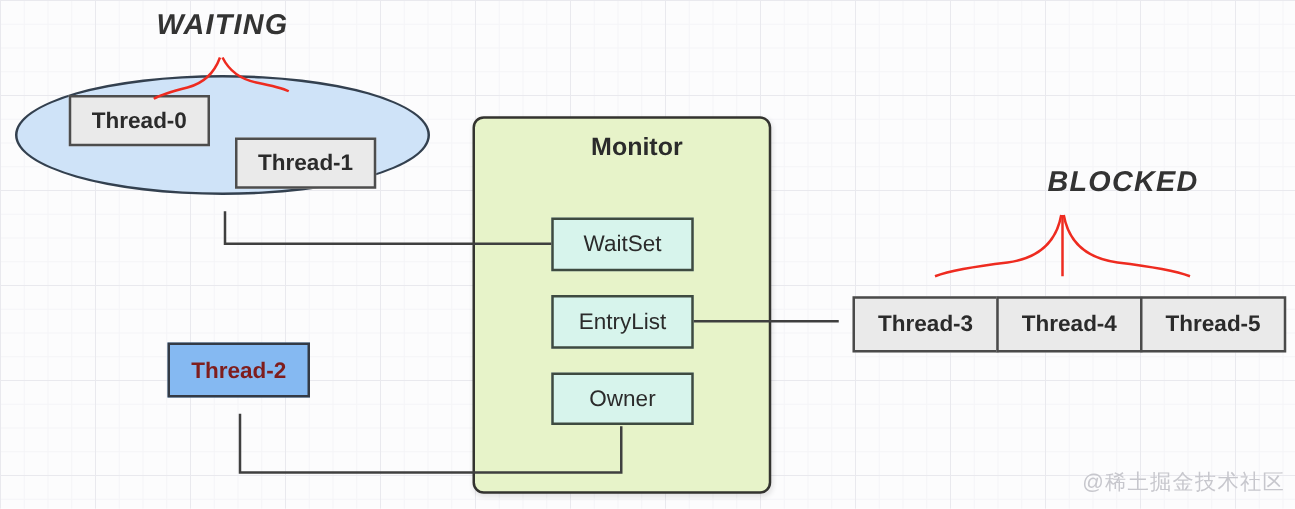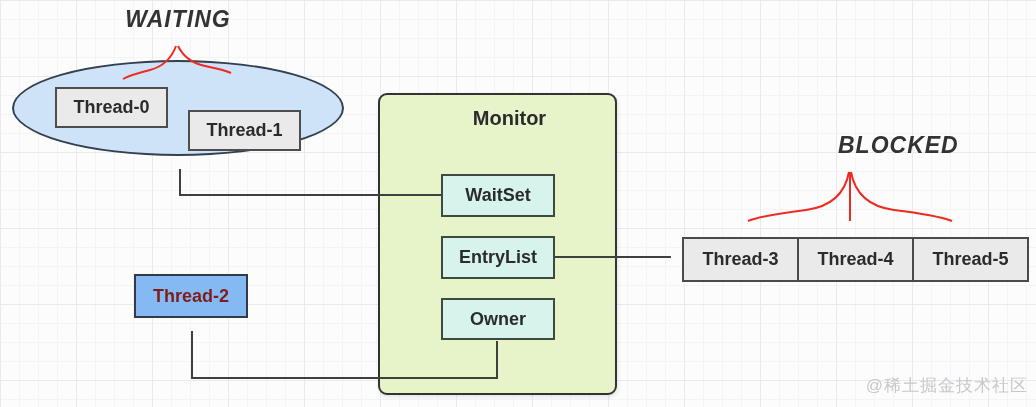--- a/index.html
+++ b/index.html
@@ -24,35 +24,35 @@
   }
   #waiting-ellipse{
     left:12px;top:60px;width:332px;height:96px;
     background:#cfe3f8;border:2.5px solid #33404f;border-radius:50%;
   }
   .thread-box{
     display:flex;align-items:center;justify-content:center;
     background:#eaeaea;border:2px solid #4d4d4d;
     font-size:18px;font-weight:bold;color:#2b2b2b;
   }
-  #thread-0{left:55px;top:87px;width:113px;height:41px;}
+  #thread-0{left:55px;top:76px;width:113px;height:41px;}
   #thread-1{left:188px;top:87px;width:113px;height:41px;margin-top:23px;}
   #monitor{
     left:378px;top:93px;width:239px;height:302px;
     background:#e7f3c9;border:2.5px solid #33332f;border-radius:9px;
     box-shadow:1px 2px 4px rgba(0,0,0,0.10);
   }
   #monitor-title{
     left:378px;top:107px;width:239px;text-align:center;
     font-size:20px;font-weight:bold;color:#2b2b2b;padding-left:24px;
   }
   .field-box{
     display:flex;align-items:center;justify-content:center;
     background:#d7f4ec;border:2px solid #3e4a40;
-    font-size:18px;font-weight:bold;color:#2b2b2b;text-align:right;
+    font-size:18px;font-weight:normal;color:#2b2b2b;text-align:right;
   }
   #waitset{left:441px;top:174px;width:114px;height:43px;}
   #entrylist{left:441px;top:236px;width:114px;height:43px;}
   #owner{left:441px;top:298px;width:114px;height:42px;}
   #thread-2{
     left:134px;top:274px;width:114px;height:44px;
     background:#85b9f2;border:2px solid #333a45;color:#7f1d1d;
   }
   #blocked-row{left:682px;top:237px;display:flex;}
   #blocked-row .thread-box{position:relative;width:113px;height:41px;border:2px solid #4a4a4a;}

